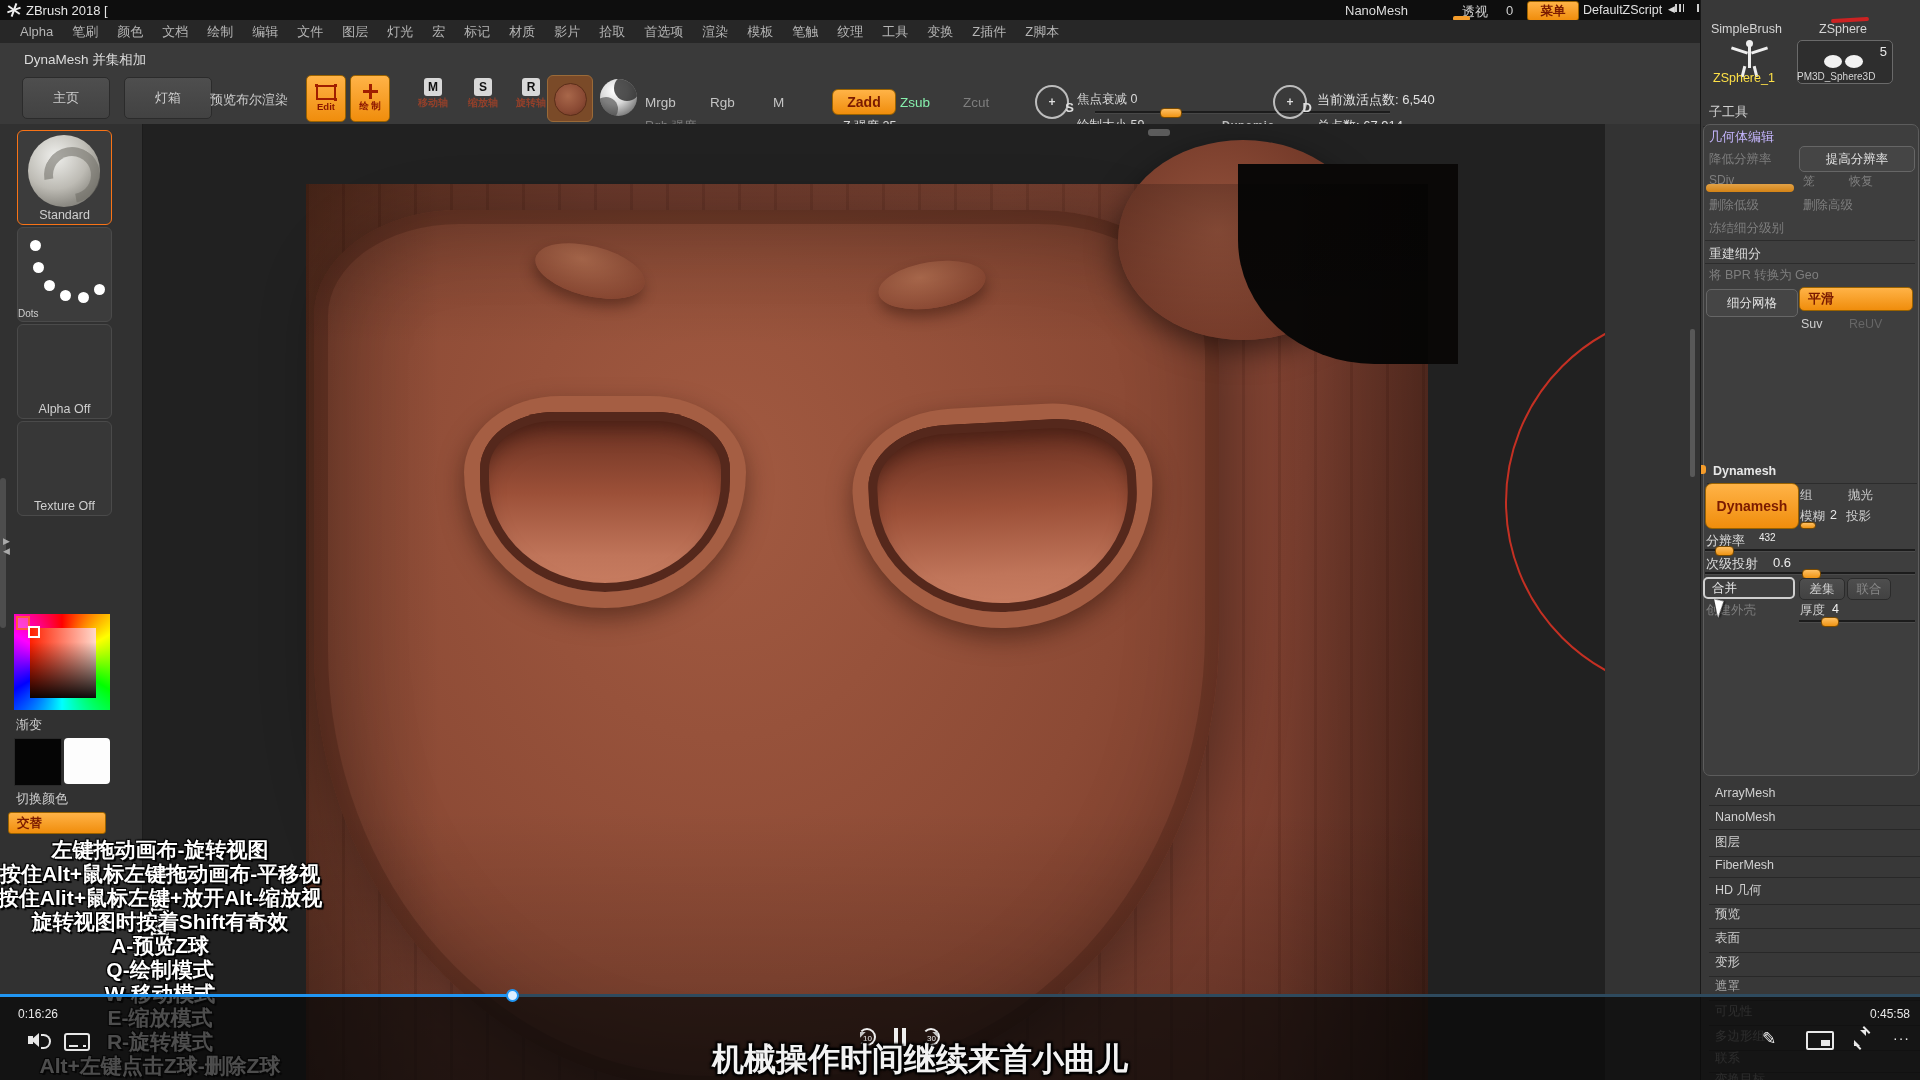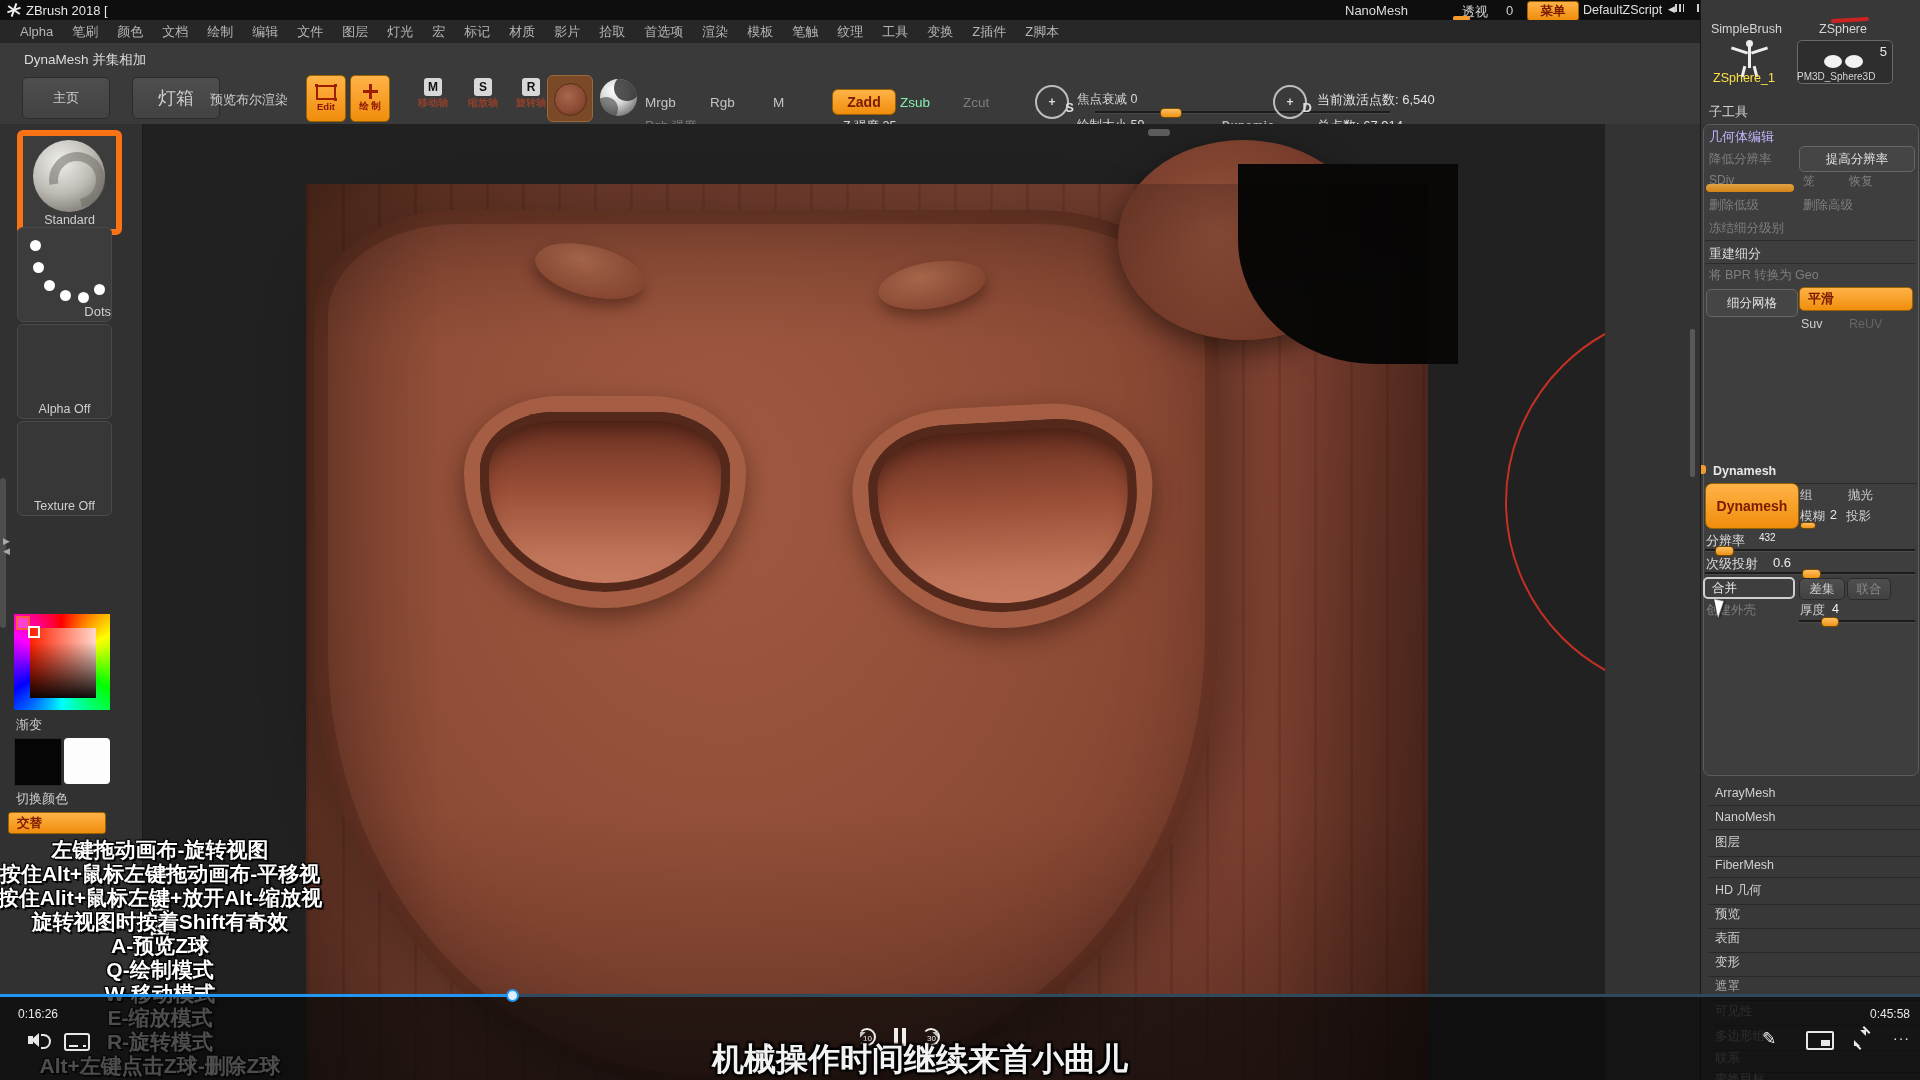--- a/index.html
+++ b/index.html
@@ -80,21 +80,21 @@
   <span>纹理</span>
   <span>工具</span>
   <span>变换</span>
   <span>Z插件</span>
   <span>Z脚本</span>
 </div>
 
 <div style="position:absolute;left:0;top:43px;width:1700px;height:81px;background:#3a3a3a;border-bottom:1px solid #181818">
   <span class="t" style="left:24px;top:8px;font-size:13.5px;color:#dcdcdc">DynaMesh 并集相加</span>
   <span class="btn" style="left:22px;top:34px;width:86px;height:40px;font-size:13px">主页</span>
-  <span class="btn" style="left:132px;top:34px;width:86px;height:40px;font-size:18px">灯箱</span>
+  <span class="btn" style="left:124px;top:34px;width:86px;height:40px;font-size:13px">灯箱</span>
   <span class="t" style="left:210px;top:48px;font-size:13px;color:#cdcdcd">预览布尔渲染</span>
 
   <span class="btn org" style="left:306px;top:32px;width:38px;height:45px;flex-direction:column;gap:1px">
      <span style="width:16px;height:11px;border:2px solid #a01e00;position:relative">
         <span style="position:absolute;left:-3px;top:-3px;width:3px;height:3px;background:#a01e00"></span>
         <span style="position:absolute;right:-3px;top:-3px;width:3px;height:3px;background:#a01e00"></span>
         <span style="position:absolute;right:-3px;bottom:-3px;width:3px;height:3px;background:#a01e00"></span>
       </span>
      <span style="font-size:9.5px;font-weight:bold;color:#8b1500">Edit</span>
   </span>
@@ -146,30 +146,30 @@
   <span class="t" style="left:1222px;top:76px;font-size:11px;font-weight:bold;color:#bdbdbd;letter-spacing:1px">Dynamic</span>
   <span class="sl" style="left:1077px;top:92px;width:313px"></span>
   <span class="sh" style="left:1112px;top:89px"></span>
 
   <span style="position:absolute;left:1273px;top:42px;width:30px;height:30px;border:2px solid #bdbdbd;border-radius:50%;color:#ddd;font-size:12px;font-weight:bold;text-align:center;line-height:30px">+<span style="position:absolute;right:-7px;bottom:-6px;font-size:13px">D</span></span>
   <span class="t" style="left:1317px;top:48px;font-size:13px;color:#e0e0e0">当前激活点数: 6,540</span>
   <span class="t" style="left:1317px;top:74px;font-size:13px;color:#e0e0e0">总点数: 67,914</span>
 </div>
 
 <div style="position:absolute;left:0;top:124px;width:142px;height:956px;background:#313131;border-right:1px solid #1c1c1c">
-  <div style="position:absolute;left:17px;top:6px;width:93px;height:93px;background:#3c3c3c;border:6px solid #f97316;border-radius:6px">
+  <div style="position:absolute;left:17px;top:6px;width:93px;height:93px;background:#3c3c3c;border:1px solid #f97316;border-radius:6px">
     <span style="position:absolute;left:10px;top:4px;width:72px;height:72px;border-radius:50%;background:radial-gradient(circle at 38% 30%,#efefec,#bdbbb4 48%,#8f8d86 72%,#6e6c66)">
       <span style="position:absolute;left:16px;top:12px;width:38px;height:38px;border:9px solid rgba(110,108,100,.55);border-bottom-color:transparent;border-radius:50%;transform:rotate(35deg)"></span>
       </span>
     <span class="t" style="left:0;bottom:2px;width:93px;text-align:center;font-size:12.5px;color:#cfcfcf">Standard</span>
   </div>
   <div style="position:absolute;left:17px;top:103px;width:93px;height:93px;background:#3c3c3c;border:1px solid #4a4a4a;border-radius:6px">
     <span style="position:absolute;left:12px;top:12px;width:11px;height:11px;border-radius:50%;background:#fff;
       box-shadow:3px 22px 0 #fff,14px 40px 0 #fff,30px 50px 0 #fff,48px 52px 0 #fff,64px 44px 0 #fff"></span>
-    <span class="t" style="left:0;bottom:2px;width:93px;text-align:right;font-size:13px;color:#cfcfcf">Dots</span>
+    <span class="t" style="left:0;bottom:2px;width:93px;text-align:left;font-size:10px;color:#cfcfcf">Dots</span>
   </div>
   <div style="position:absolute;left:17px;top:200px;width:93px;height:93px;background:#373737;border:1px solid #4a4a4a;border-radius:6px">
     <span class="t" style="left:0;bottom:2px;width:93px;text-align:center;font-size:12.5px;color:#cfcfcf">Alpha Off</span>
   </div>
   <div style="position:absolute;left:17px;top:297px;width:93px;height:93px;background:#373737;border:1px solid #4a4a4a;border-radius:6px">
     <span class="t" style="left:0;bottom:2px;width:93px;text-align:center;font-size:12.5px;color:#cfcfcf">Texture Off</span>
   </div>
   <div style="position:absolute;left:14px;top:490px;width:96px;height:96px;background:conic-gradient(#f00,#ff0,#0f0,#0ff,#00f,#f0f,#f00)">
     <span style="position:absolute;left:16px;top:14px;width:66px;height:70px;background:linear-gradient(to bottom,rgba(0,0,0,0) 20%,rgba(0,0,0,.95) 100%),linear-gradient(to right,#ff2000,#ffd9cc)"></span>
     <span style="position:absolute;left:2px;top:2px;width:10px;height:10px;border:2px solid #ff5a3c;background:rgba(255,255,255,.25)"></span>

